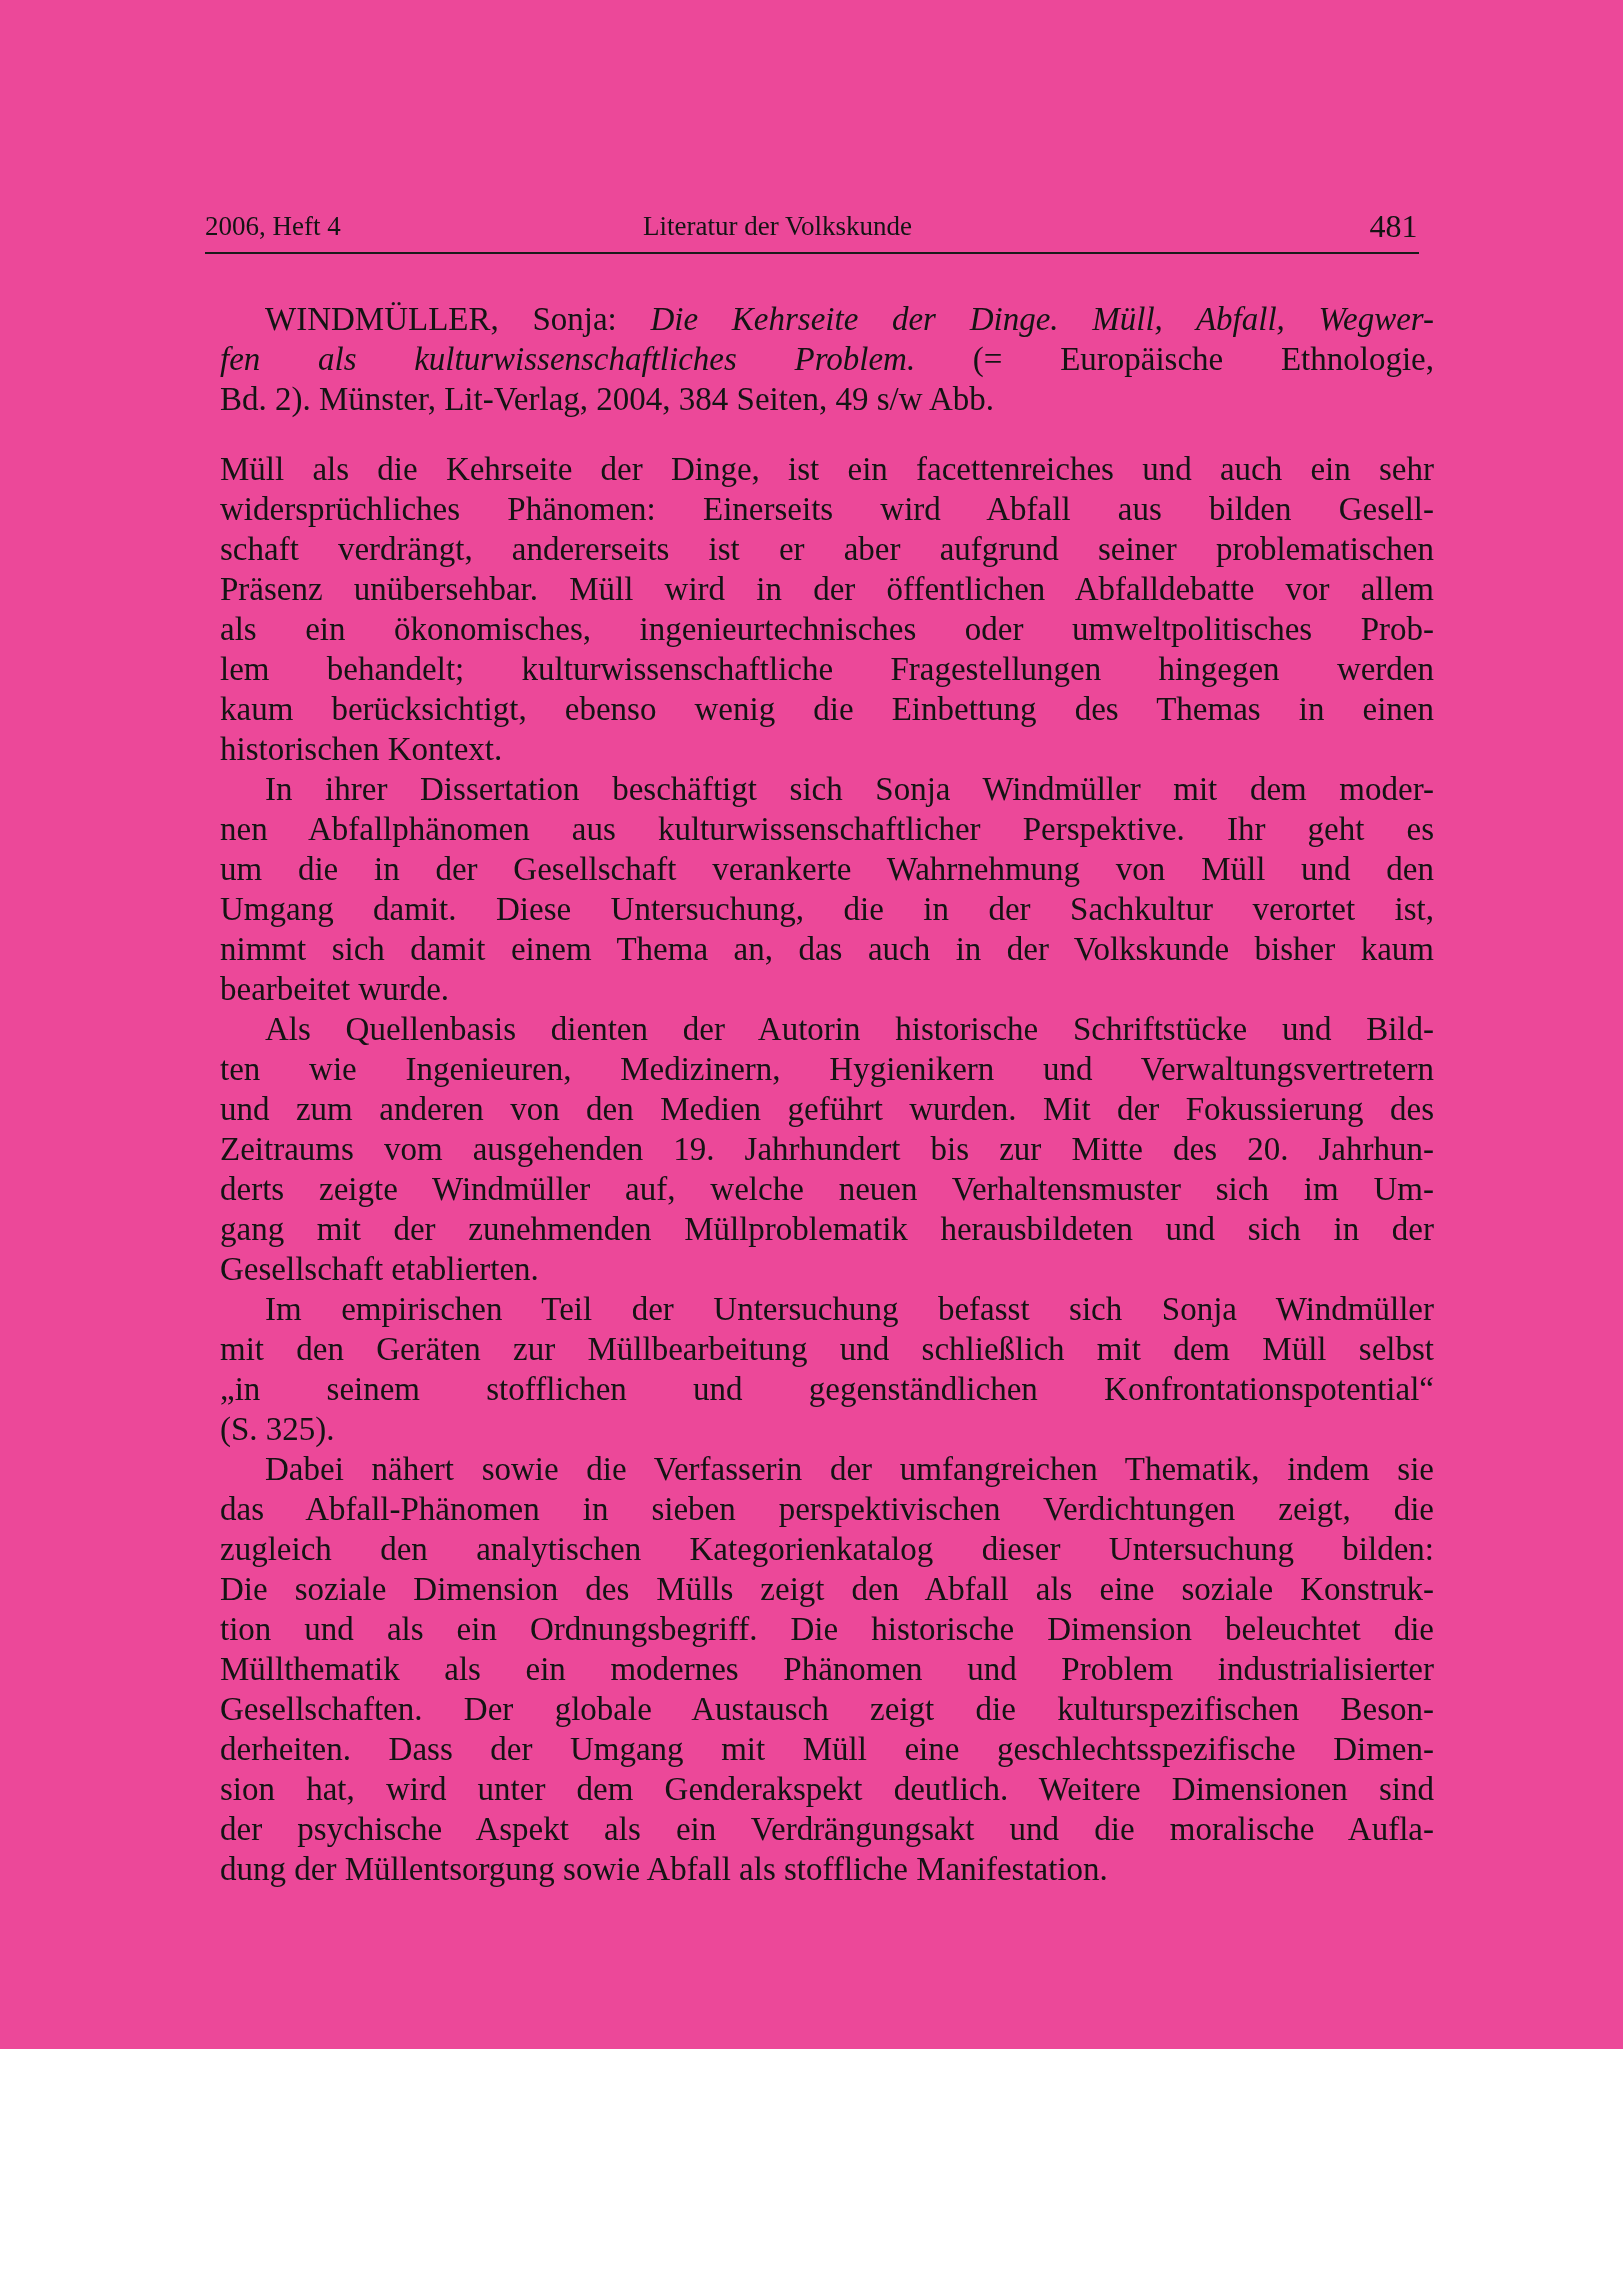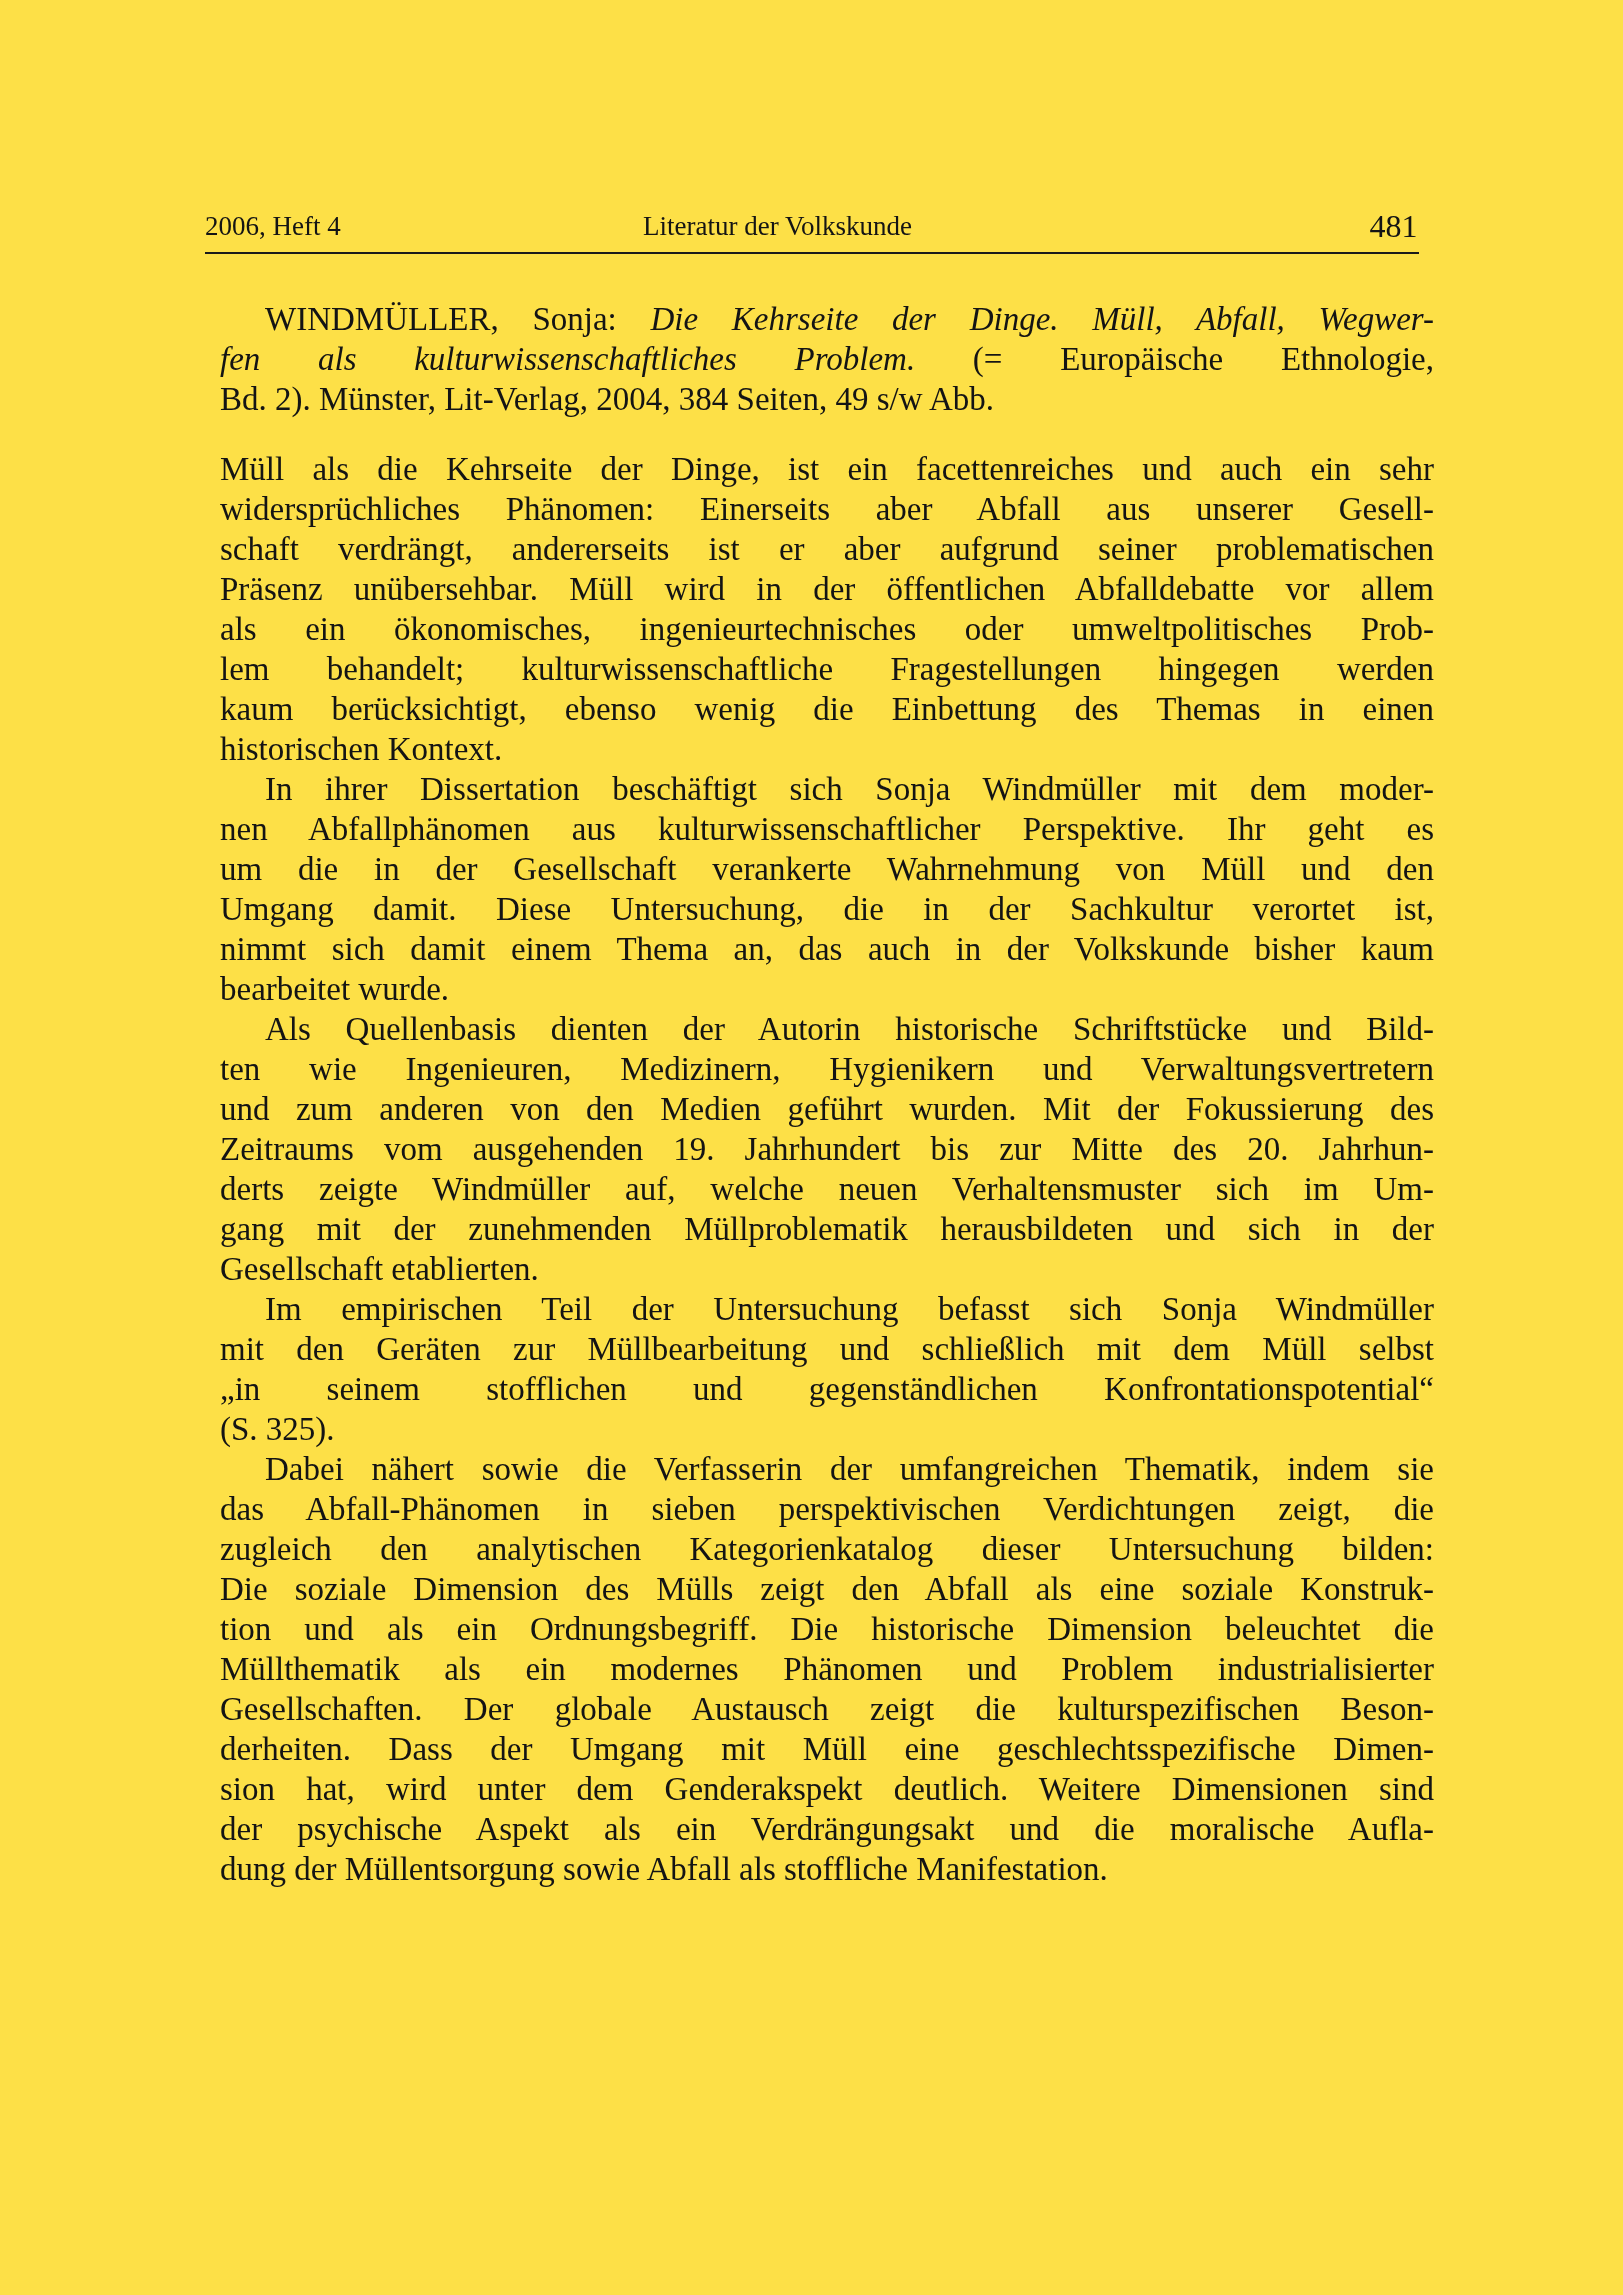--- a/index.html
+++ b/index.html
@@ -1,19 +1,19 @@
 <!DOCTYPE html>
 <html style="font-size:13px"><head>
 <meta charset="utf-8">
 <style>
   html, body { margin: 0; padding: 0; background: #ffffff; }
   body { width: 1623px; height: 2295px; position: relative; overflow: hidden; }
   .page {
-    position: absolute; left: 0; top: 0; width: 1623px; height: 2295px;
-    background: #fde047; color: #141414;
+    position: absolute; left: 0; top: 0; width: 1623px; height: 2049px;
+    background: #ec4899; color: #141414;
     font-family: "Liberation Serif", "DejaVu Serif", serif;
   }
   .running-head {
     position: absolute; left: 205px; width: 1214px; top: 206px; height: 41px;
     font-size: 27px; line-height: 41px;
   }
   .running-head .left { position: absolute; left: 0; top: 0; }
   .running-head .center { position: absolute; left: 438px; top: 0; }
   .running-head .right { position: absolute; right: 1.6px; top: 0; font-size: 32px; }
   .head-rule {
@@ -54,21 +54,21 @@
       <span class="line indent"><span>WINDMÜLLER, Sonja: </span><span class="i">Die Kehrseite der Dinge. Müll, Abfall, Wegwer-</span></span>
       <span class="line"><span class="i">fen als kulturwissenschaftliches Problem.</span><span> (= Europäische Ethnologie,</span></span>
       <span class="line last">Bd. 2). Münster, Lit-Verlag, 2004, 384 Seiten, 49 s/w Abb.</span>
     </div>
 
     <span class="gap"></span>
 
     <div id="paragraphs">
         <div>
           <span class="line">Müll als die Kehrseite der Dinge, ist ein facettenreiches und auch ein sehr</span>
-          <span class="line">widersprüchliches Phänomen: Einerseits aber Abfall aus unserer Gesell-</span>
+          <span class="line">widersprüchliches Phänomen: Einerseits wird Abfall aus bilden Gesell-</span>
           <span class="line">schaft verdrängt, andererseits ist er aber aufgrund seiner problematischen</span>
           <span class="line">Präsenz unübersehbar. Müll wird in der öffentlichen Abfalldebatte vor allem</span>
           <span class="line">als ein ökonomisches, ingenieurtechnisches oder umweltpolitisches Prob-</span>
           <span class="line">lem behandelt; kulturwissenschaftliche Fragestellungen hingegen werden</span>
           <span class="line">kaum berücksichtigt, ebenso wenig die Einbettung des Themas in einen</span>
           <span class="line last">historischen Kontext.</span>
         </div>
         <div>
           <span class="line indent">In ihrer Dissertation beschäftigt sich Sonja Windmüller mit dem moder-</span>
           <span class="line">nen Abfallphänomen aus kulturwissenschaftlicher Perspektive. Ihr geht es</span>

